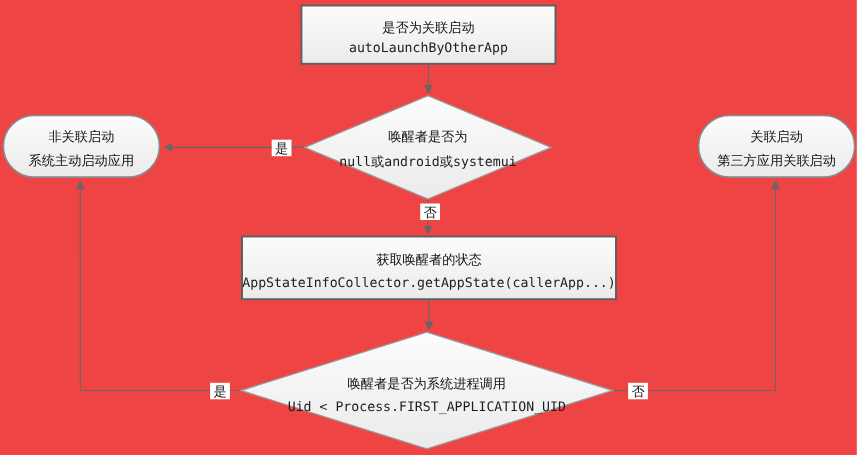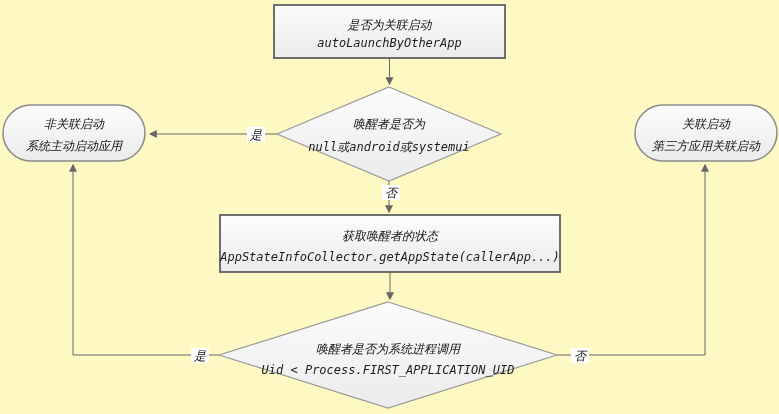--- a/index.html
+++ b/index.html
@@ -1,22 +1,21 @@
 <!DOCTYPE html>
 <html><head>
 <meta charset="utf-8">
 <style>
   html, body { margin: 0; padding: 0; background: #ffffff; }
   #canvas-wrap {
     position: relative;
     width: 779px;
     height: 414px;
-    background: #fef9c3;
+    background: #ef4444;
     font-family: "Liberation Sans", sans-serif;
-    font-style: italic;
   }
   svg { display: block; }
   .cn   { font-family: "Liberation Sans", sans-serif; font-size: 12px; fill: #111111; text-anchor: middle; }
   .code { font-family: "DejaVu Sans Mono", monospace; font-size: 12px; fill: #1c1c1c; text-anchor: middle; }
   .process    { stroke: #606060; stroke-width: 1.8; }
   .terminator { stroke: #8a8a8a; stroke-width: 1.5; }
   .decision   { stroke: #9a9a9a; stroke-width: 1.2; }
   .edge { stroke: #666666; stroke-width: 1; fill: none; }
   .labelbg { fill: #ffffff; }
 </style>

